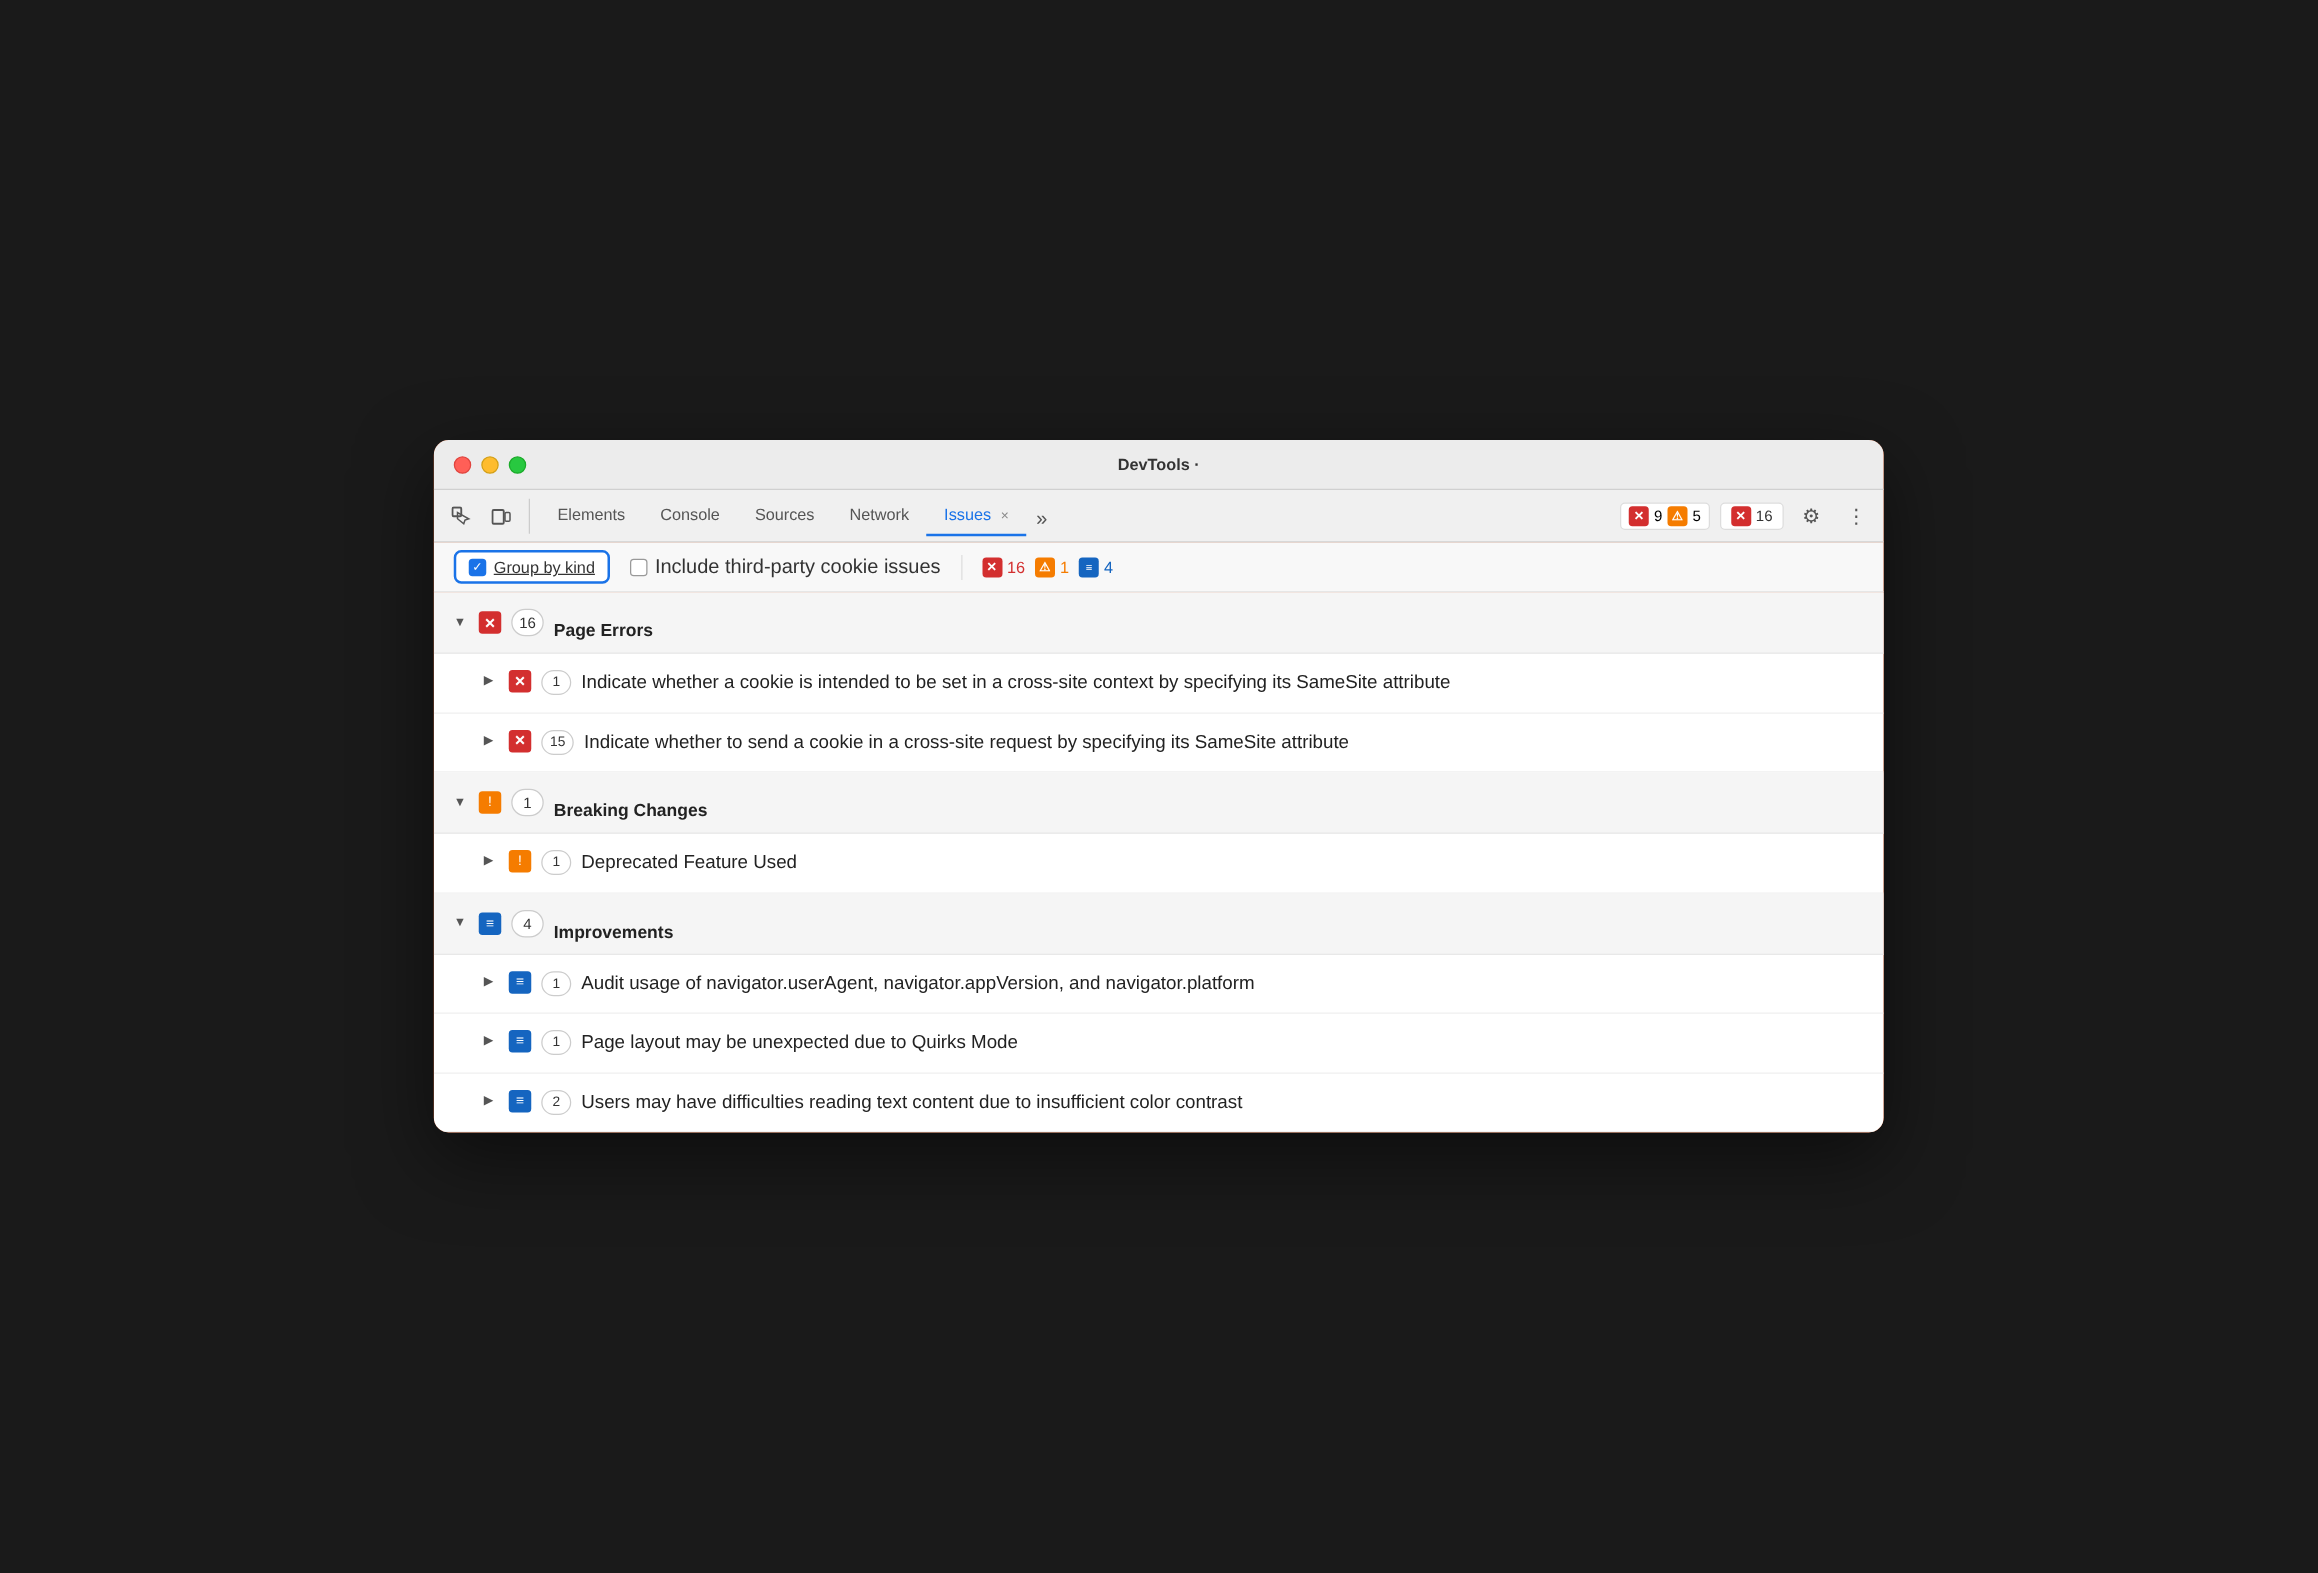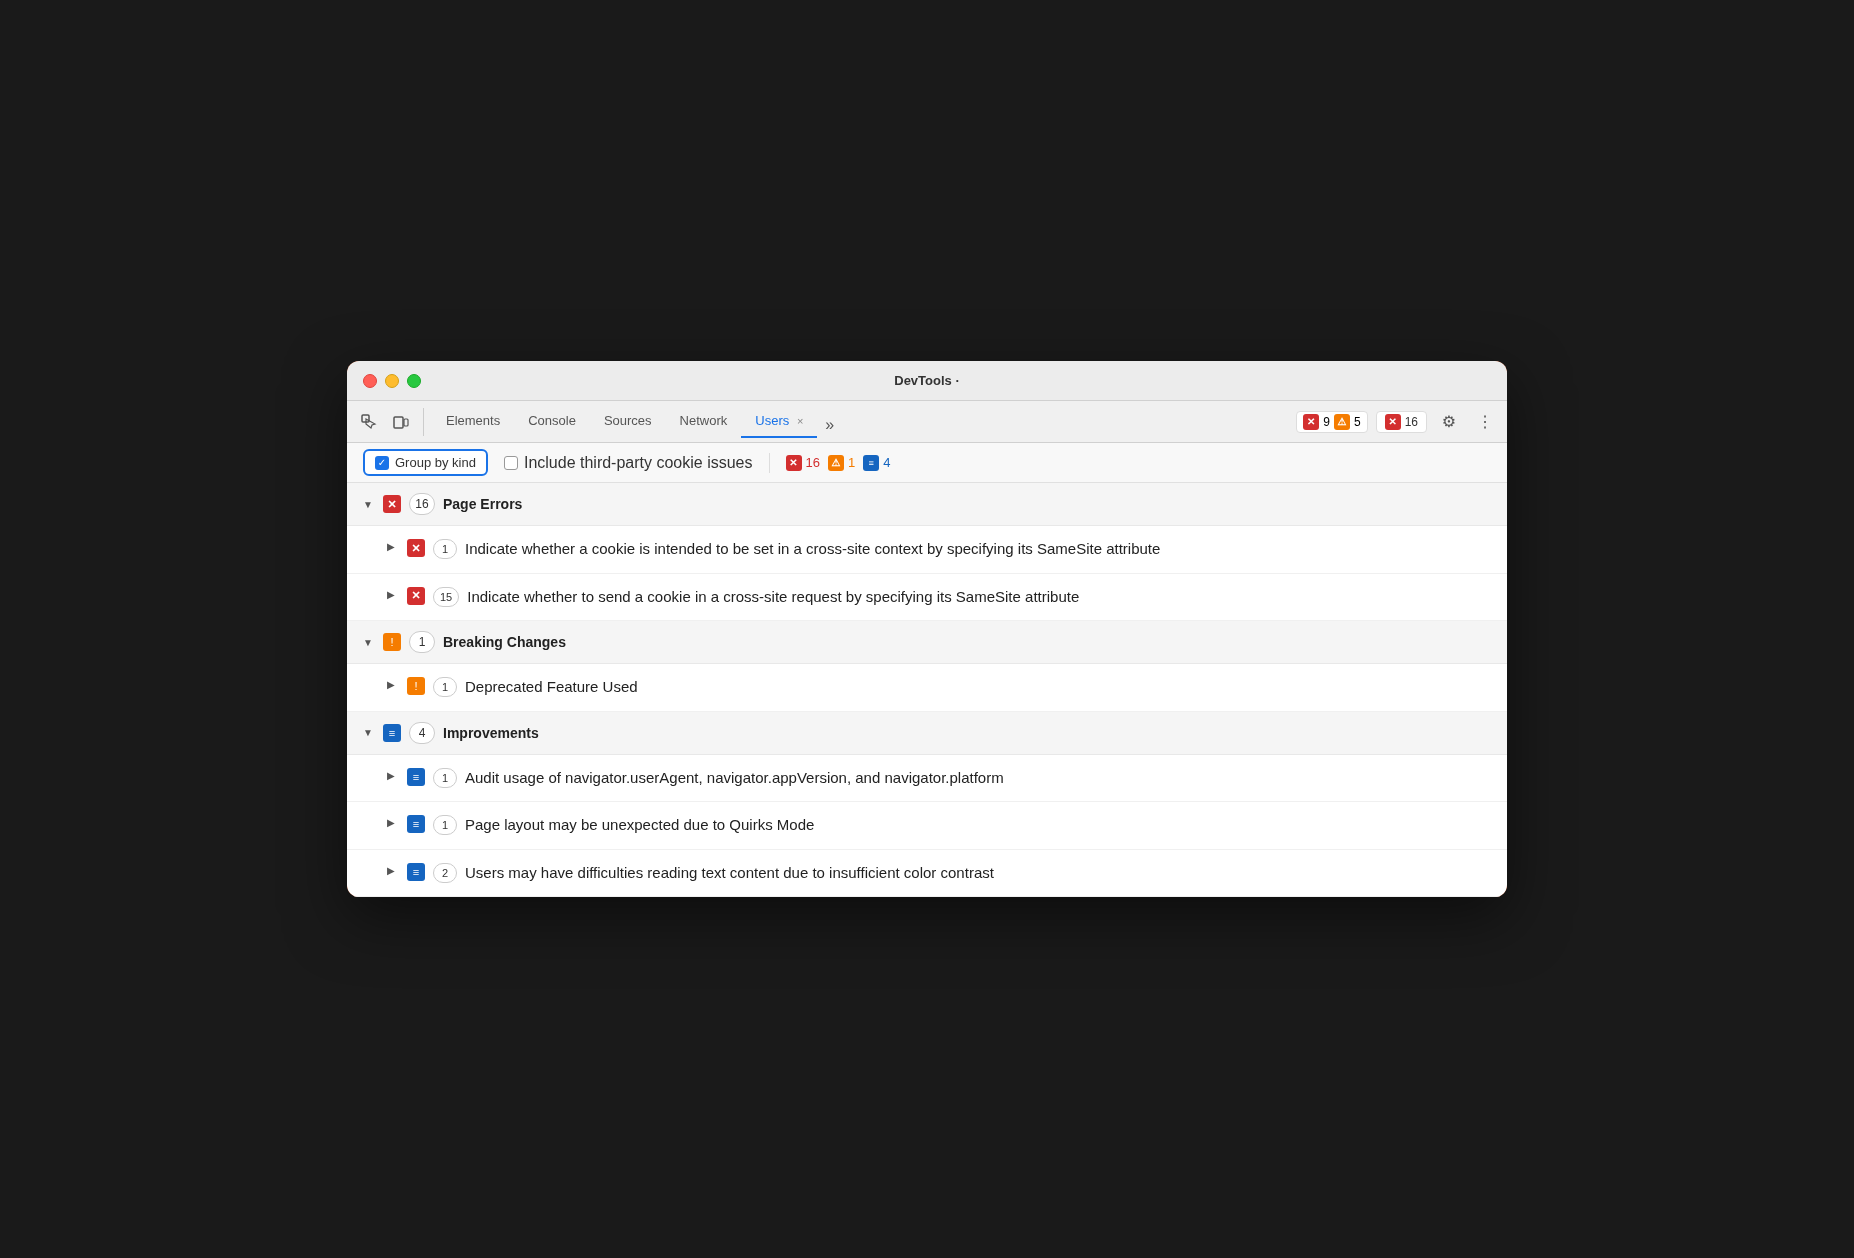--- a/index.html
+++ b/index.html
@@ -317,20 +317,21 @@
       border: 1px solid #ccc;
       border-radius: 11px;
       font-size: 12px;
       color: #333;
       background: #fff;
     }
     .cat-title {
       font-size: 14px;
       font-weight: 600;
       color: #222;
+      margin-top: 12px;
     }
     
     .issue-row {
       display: flex;
       align-items: flex-start;
       padding: 12px 16px 12px 40px;
       border-bottom: 1px solid #f0f0f0;
       cursor: pointer;
       gap: 8px;
     }
@@ -397,20 +398,21 @@
       margin-top: 1px;
     }
     .issue-text {
       font-size: 15px;
       color: #222;
       line-height: 1.5;
     }
     .label-text {
       font-size: 13px;
       color: #333;
+      text-decoration: underline;
     }
   </style>
 </head>
 <body>
 
 <div class="window">
 
   <div class="title-bar">
     <div class="traffic-lights">
       <div class="traffic-light tl-red"></div>
@@ -442,21 +444,21 @@
       <div class="tab">
         <span>Console</span>
       </div>
       <div class="tab">
         <span>Sources</span>
       </div>
       <div class="tab">
         <span>Network</span>
       </div>
       <div class="tab active">
-        <span>Users</span>
+        <span>Issues</span>
         <span class="tab-close">×</span>
       </div>
       <div class="tab-more">
         <span>»</span>
       </div>
     </div>
     <div class="tab-actions">
       <div class="badge-group">
         <span class="error-icon">✕</span>
         <span>9</span>

